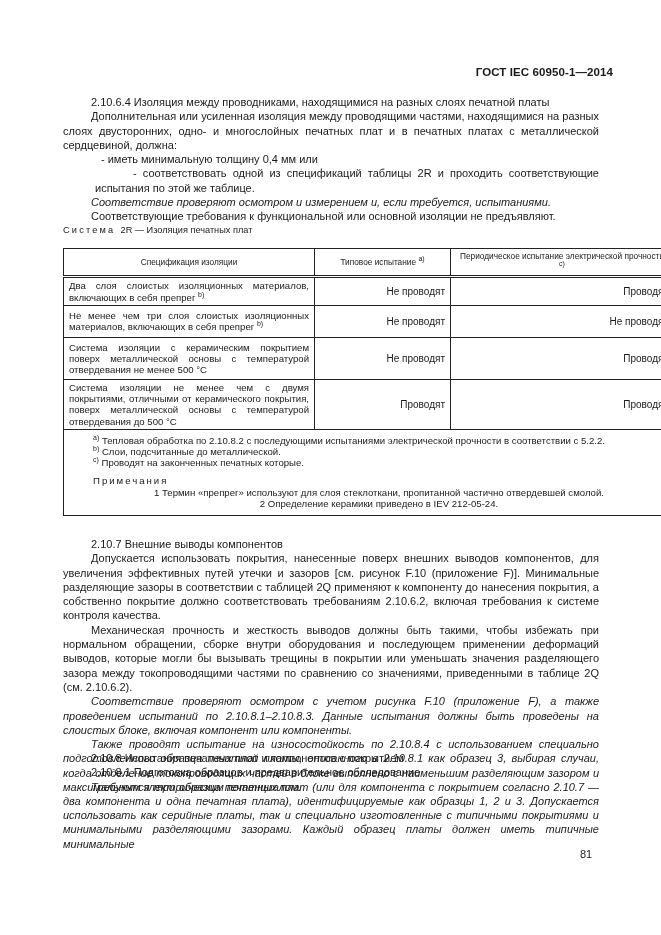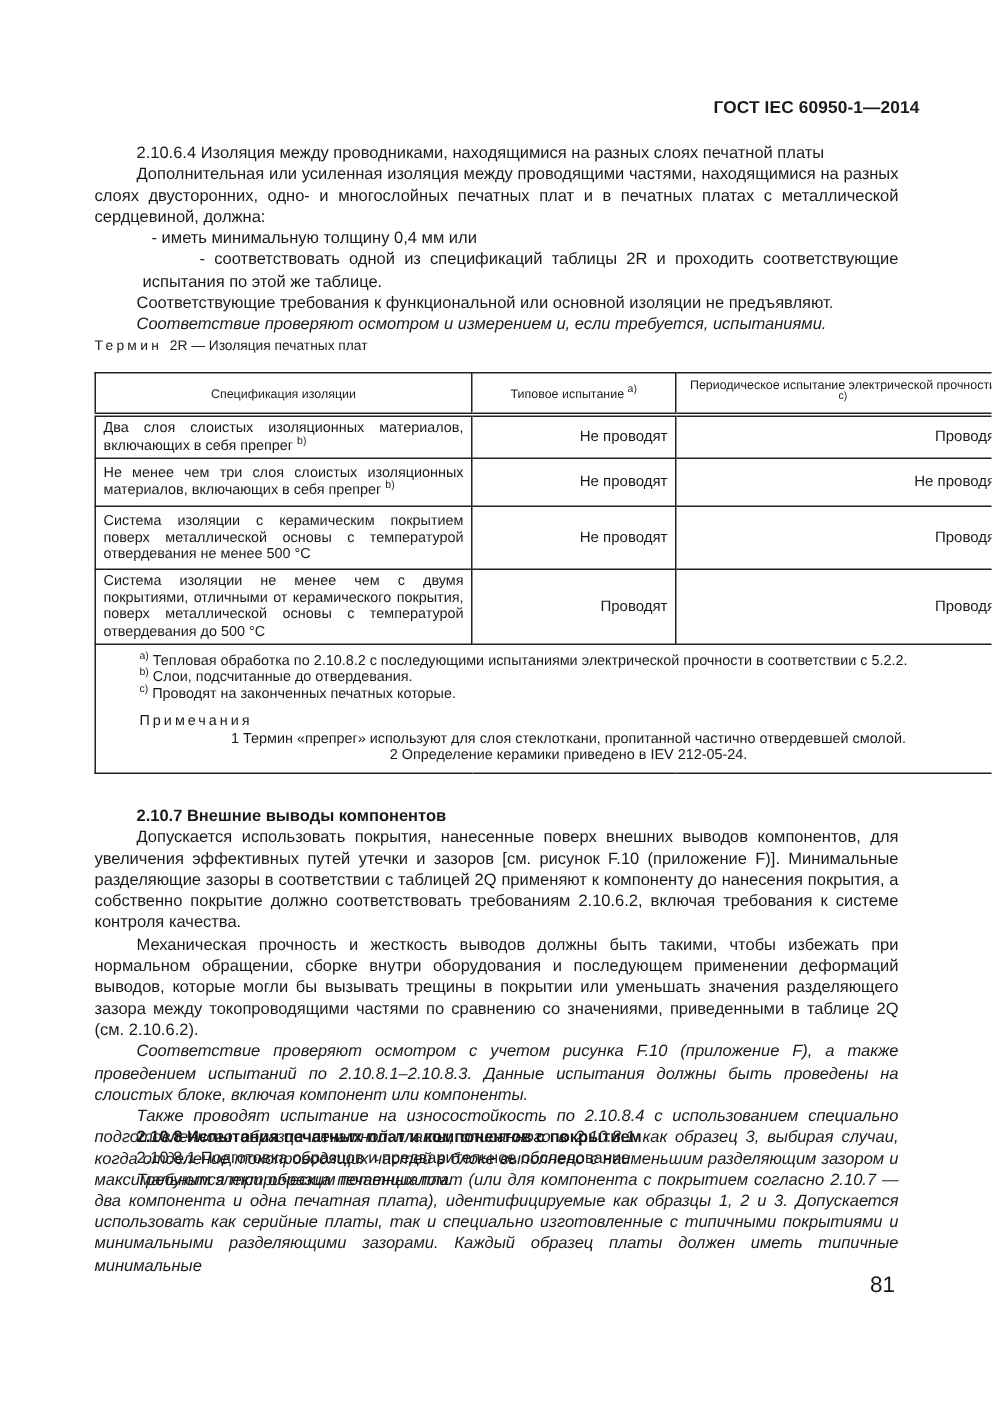--- a/index.html
+++ b/index.html
@@ -4,55 +4,55 @@
 <style>
   html, body { margin:0; padding:0; background:#ffffff; }
   body { width:661px; height:935px; position:relative; overflow:hidden;
          font-family:"Liberation Sans", sans-serif; color:#1a1a1a; }
   .page { position:absolute; left:0; top:2px; width:661px; height:935px; }
   .hdr { position:absolute; right:48px; top:64px; font-weight:bold; font-size:11.5px; letter-spacing:0.1px; }
   .block { position:absolute; left:63px; width:536px; font-size:11px; line-height:14.3px; }
   .p { margin:0; text-align:justify; text-align-last:left; }
   .ind { text-indent:28px; }
   .it { font-style:italic; }
-  .b { font-weight:bold; }
+  .b { font-weight:normal; }
   .cap { position:absolute; left:63px; top:223px; font-size:9.2px; }
   .cap .sp { letter-spacing:2.2px; }
   table.t2r { position:absolute; left:63px; top:246px; width:611px; border-collapse:collapse; font-size:9.6px; }
   table.t2r td { border:1px solid #222; padding:2px 5px; vertical-align:middle; line-height:11.2px; }
   table.t2r tr.head td { font-size:8.3px; text-align:center; height:22px; border-bottom:3px double #222; }
   table.t2r td.spec { text-align:justify; text-align-last:left; width:240px; }
   table.t2r td.c { text-align:right; font-size:10px; }
   sup { font-size:7px; vertical-align:4px; line-height:0; }
   .notes { font-size:9.6px; line-height:12.4px; padding:5px 8px 6px 5px !important; }
   .notes .n { margin:0; }
   .notes .ni { text-indent:24px; }
   .notes .gap { height:7px; }
   .notes .prim { letter-spacing:2px; padding-left:24px; }
   .notes .np { padding-left:24px;text-align:center; }
-  .pnum { position:absolute; left:580px; top:846px; font-size:15px; }
+  .pnum { position:absolute; left:580px; top:846px; font-size:11px; }
 </style>
 </head>
 <body>
 
 <div class="page">
 
   <div class="hdr">ГОСТ IEC 60950-1—2014</div>
 
   <div class="block" style="top:93px;">
     <p class="p ind">2.10.6.4 Изоляция между проводниками, находящимися на разных слоях печатной платы</p>
     <p class="p ind">Дополнительная или усиленная изоляция между проводящими частями, находящимися на разных слоях двусторонних, одно- и многослойных печатных плат и в печатных платах с металлической сердцевиной, должна:</p>
     <p class="p ind" style="text-indent:38px;">- иметь минимальную толщину 0,4 мм или</p>
     <p class="p ind" style="text-indent:38px;margin-left:32px;">- соответствовать одной из спецификаций таблицы 2R и проходить соответствующие испытания по этой же таблице.</p>
+    <p class="p ind it">Соответствие проверяют осмотром и измерением и, если требуется, испытаниями.</p>
     <p class="p ind">Соответствующие требования к функциональной или основной изоляции не предъявляют.</p>
-    <p class="p ind it">Соответствие проверяют осмотром и измерением и, если требуется, испытаниями.</p>
   </div>
 
   <div class="cap">
-    <span class="sp">Термин</span>&nbsp;
+    <span class="sp">Система</span>&nbsp;
     <span>2R — Изоляция печатных плат</span>
   </div>
 
   <table class="t2r">
     <tbody>
         <tr class="head">
       <td style="width:240px;"><span>Спецификация изоляции</span></td>
       <td style="width:125px;"><span>Типовое испытание</span> <sup>a)</sup></td>
       <td><span>Периодическое испытание электрической прочности</span> <sup>c)</sup></td>
     </tr>
@@ -72,21 +72,21 @@
       <td class="c">Проводят</td>
     </tr>
     <tr style="height:50px;">
       <td class="spec">Система изоляции не менее чем с двумя покрытиями, отличными от керамического покрытия, поверх металлической основы с температурой отвердевания до 500 °С</td>
       <td class="c">Проводят</td>
       <td class="c">Проводят</td>
     </tr>
     <tr>
       <td colspan="3" class="notes">
         <p class="n ni"><sup>a)</sup> <span>Тепловая обработка по 2.10.8.2 с последующими испытаниями электрической прочности в соответствии с 5.2.2.</span></p>
-        <p class="n ni"><sup>b)</sup> <span>Слои, подсчитанные до отвердевания.</span></p>
+        <p class="n ni"><sup>b)</sup> <span>Слои, подсчитанные до металлической.</span></p>
         <p class="n ni"><sup>c)</sup> <span>Проводят на законченных печатных которые.</span></p>
         <div class="gap"></div>
         <p class="n prim">Примечания</p>
         <p class="n np">1  Термин «препрег» используют для слоя стеклоткани, пропитанной частично отвердевшей смолой.</p>
         <p class="n np">2 Определение керамики приведено в IEV 212-05-24.</p>
       </td>
     </tr>
   </tbody>
     </table>
 

